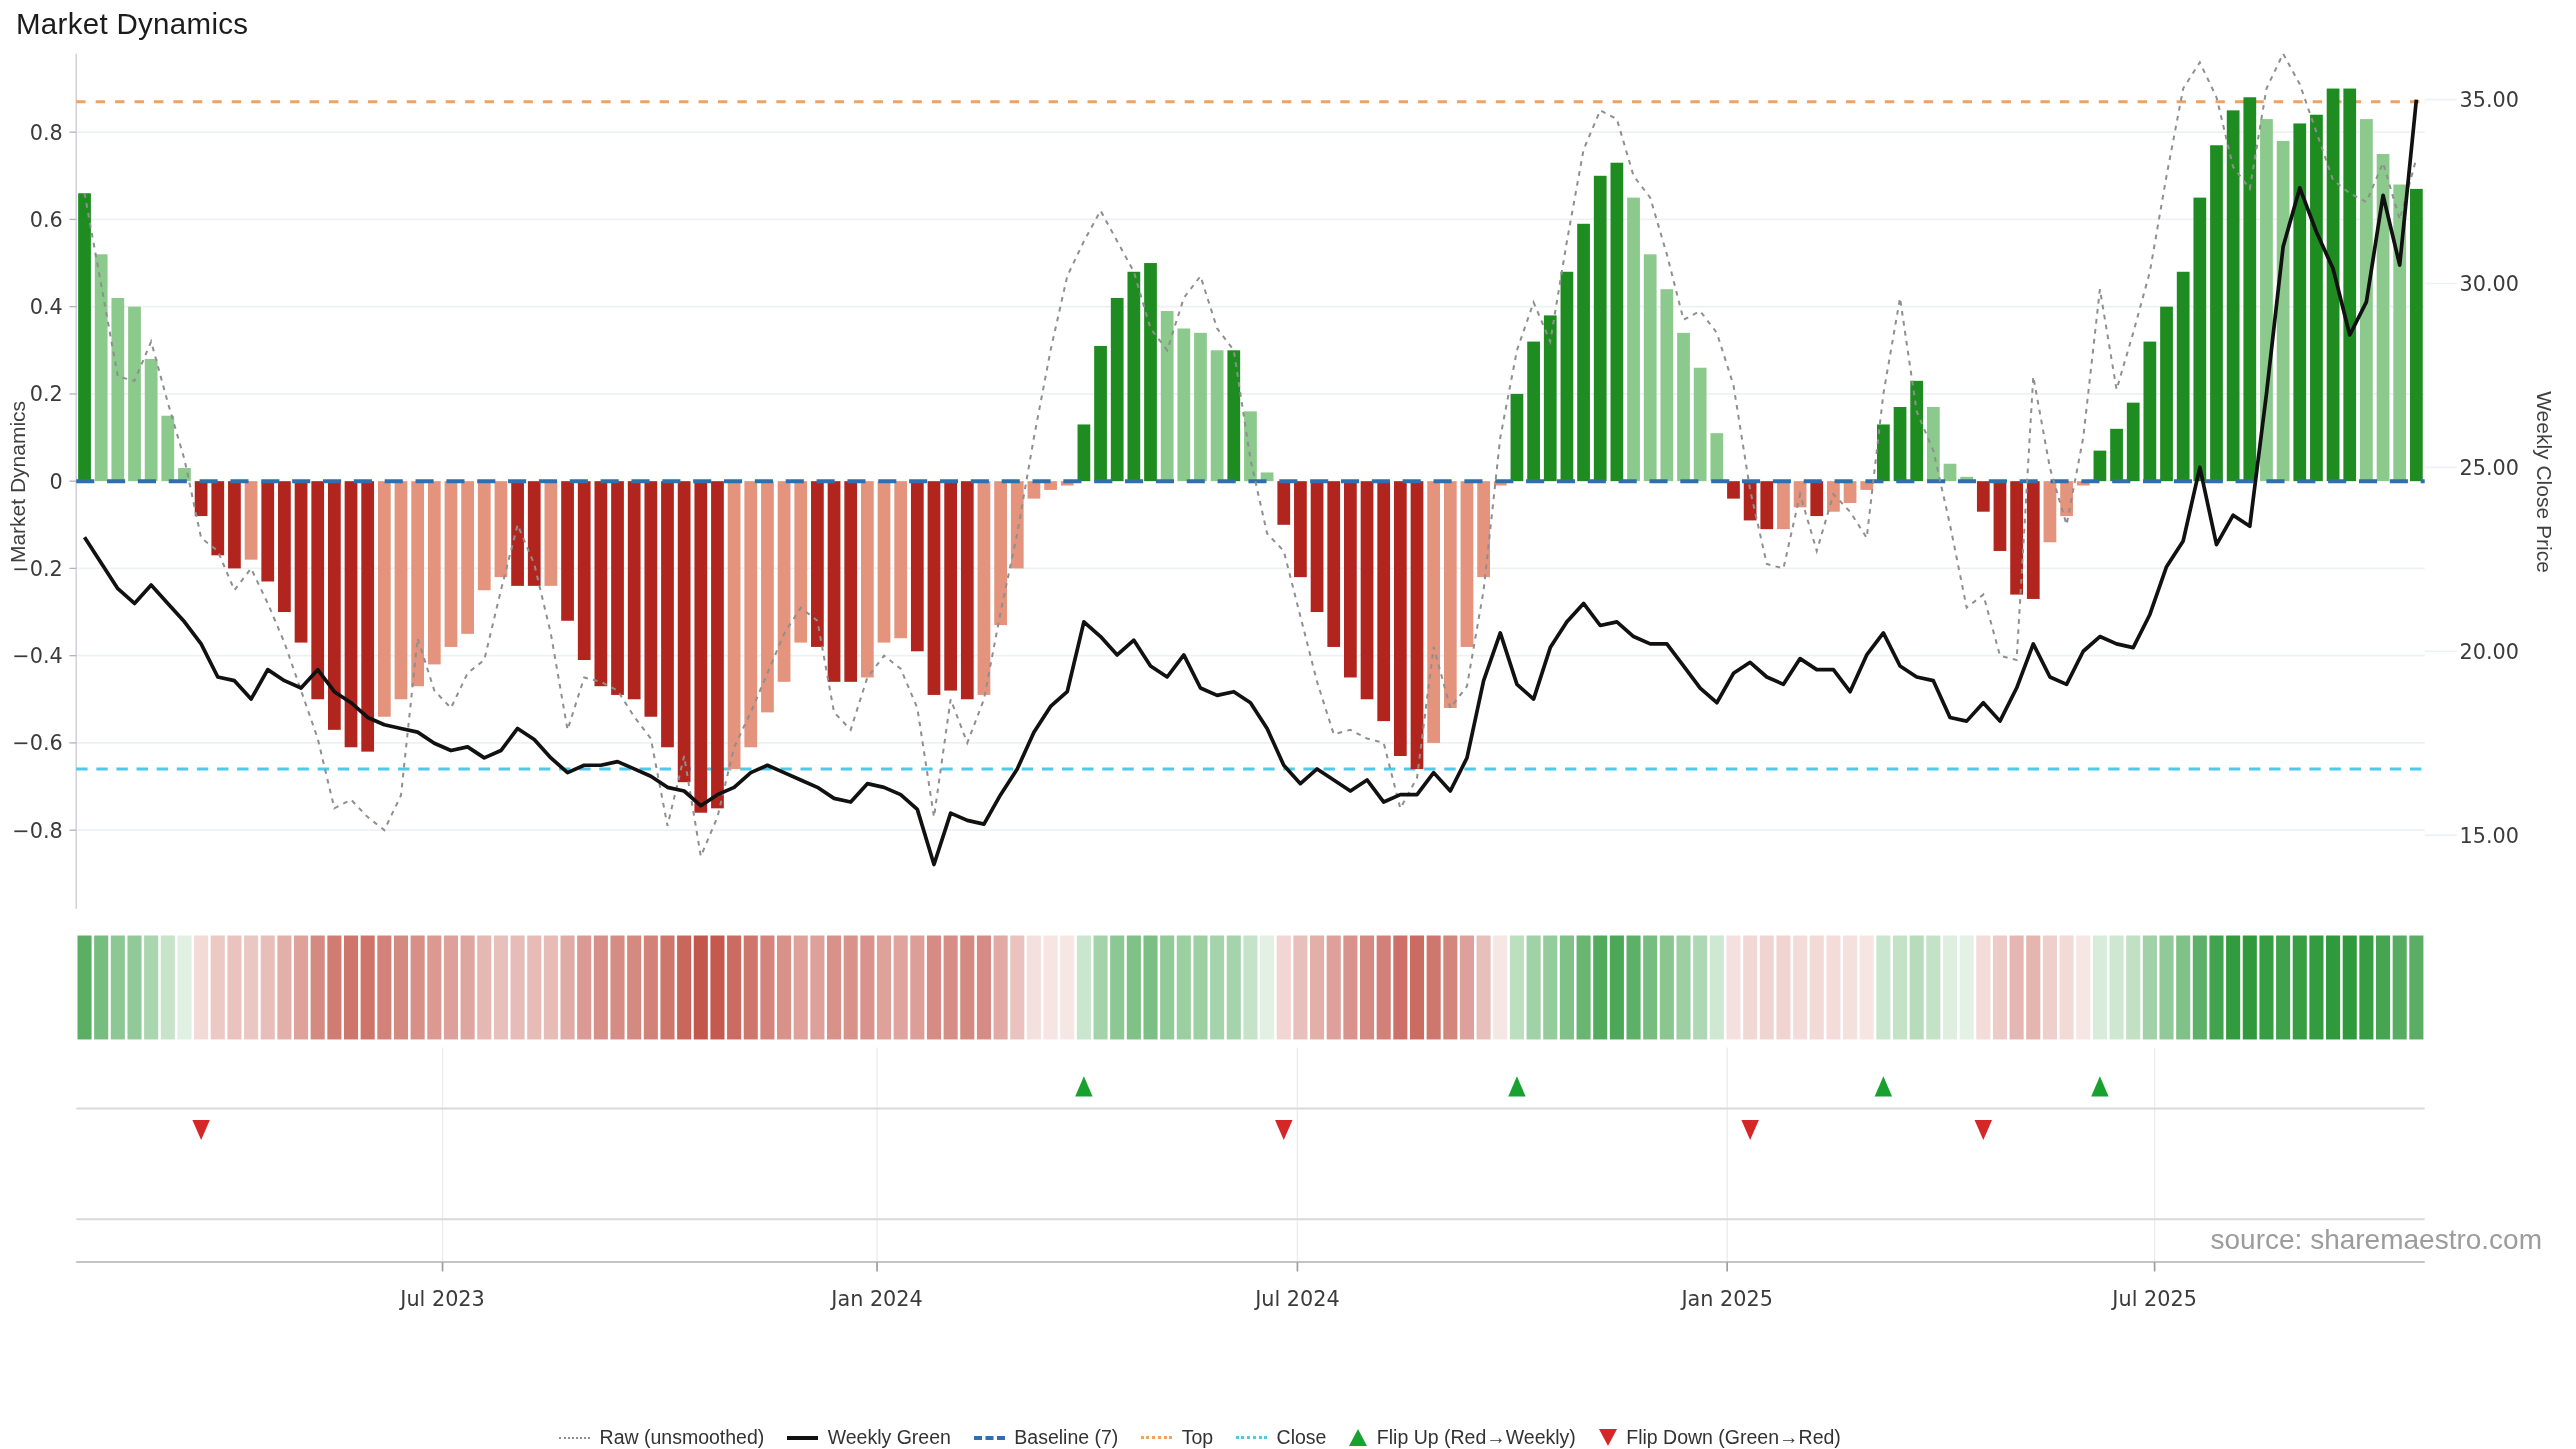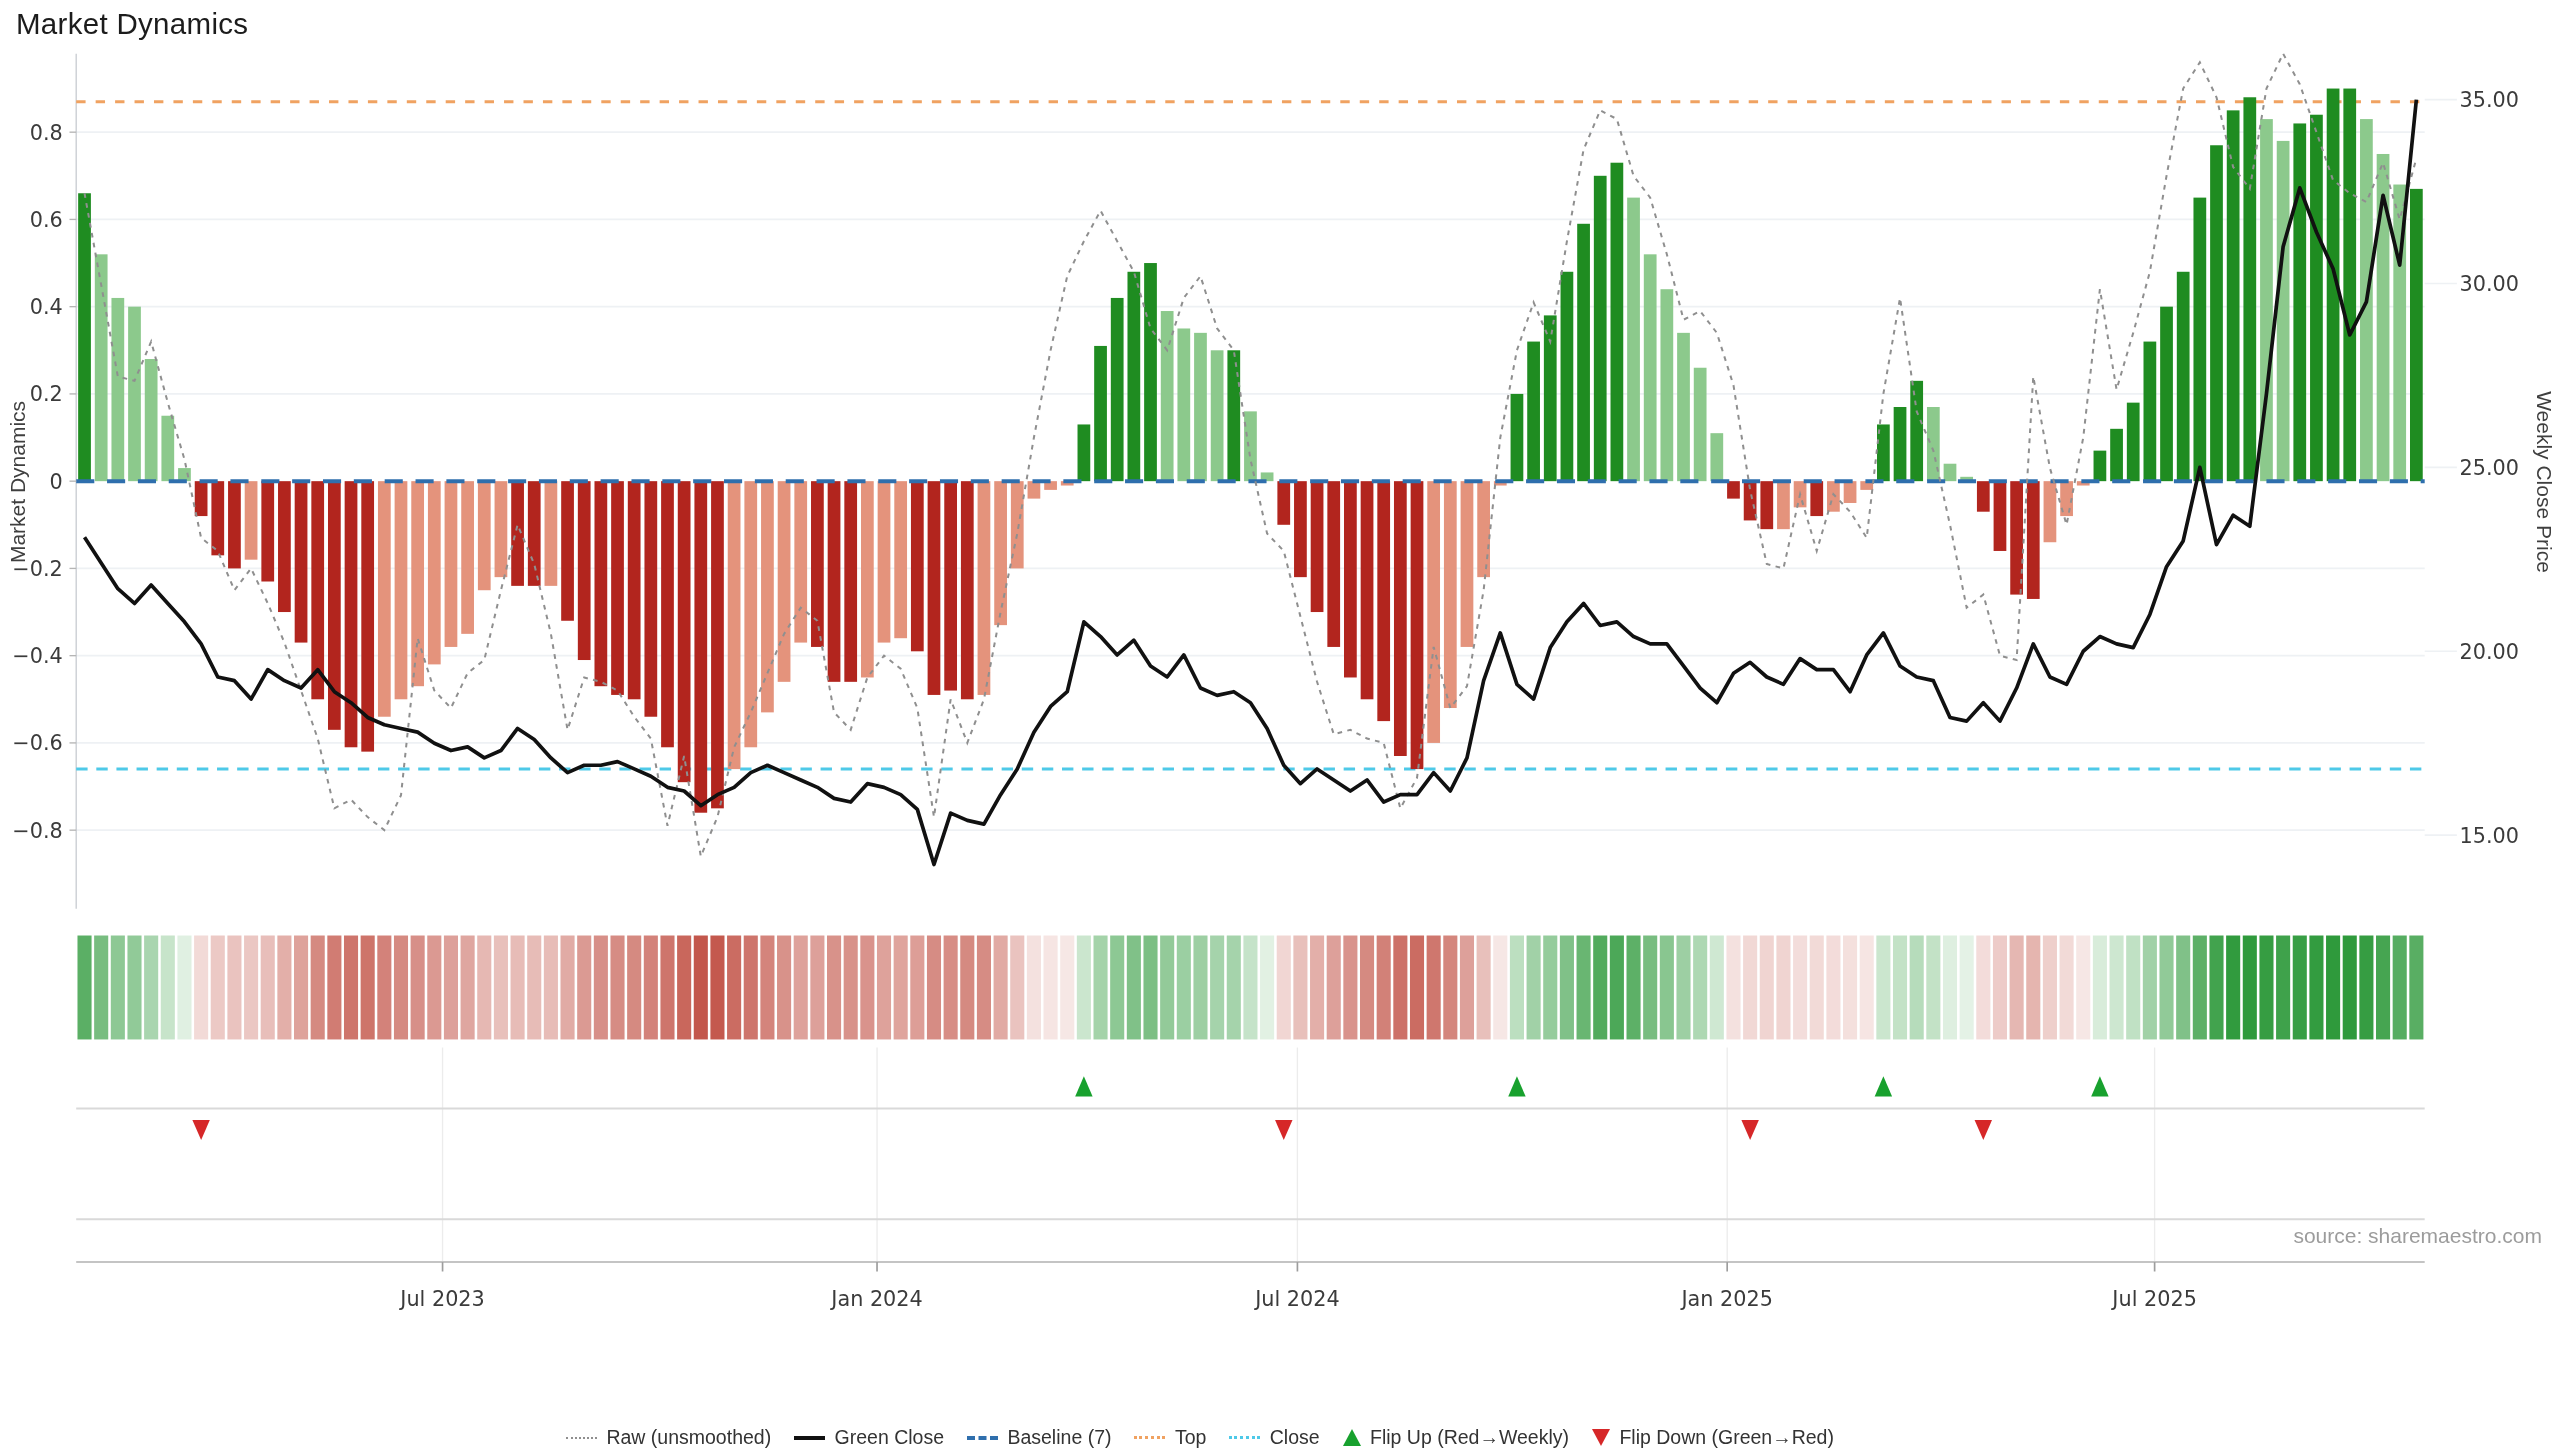--- a/index.html
+++ b/index.html
@@ -5,21 +5,21 @@
   html,body{margin:0;padding:0;background:#ffffff;}
   body{width:2576px;height:1449px;overflow:hidden;position:relative;
        font-family:"Liberation Sans",sans-serif;-webkit-font-smoothing:antialiased;}
   .chart-title{position:absolute;left:16px;top:6.7px;font-size:29.5px;font-weight:500;
        color:#1c1c1c;letter-spacing:0.3px;}
   .y-label-left{position:absolute;left:-150px;top:470px;width:335px;text-align:center;
        transform:rotate(-90deg);font-size:21px;color:#3f3f3f;}
   .y-label-right{position:absolute;left:2376px;top:470px;width:335px;text-align:center;
        transform:rotate(90deg);font-size:21px;color:#3f3f3f;}
   .source-note{position:absolute;left:2113px;top:1224px;width:429px;text-align:right;
-       font-size:21px;color:#9c9c9c;}
+       font-size:28px;color:#9c9c9c;}
   svg{position:absolute;left:0;top:0;}
   .legend{position:absolute;left:0;top:1426px;width:2400px;display:flex;
        justify-content:center;align-items:center;gap:23px;font-size:19.5px;color:#333;}
   .legend-item{display:flex;align-items:center;gap:9.4px;}
   .sw-line{width:31px;height:0;}
   .sw-raw{border-top:2.7px dotted #8f8f8f;}
   .sw-close{border-top:4.7px solid #111;}
   .sw-base{border-top:4px dashed #2f6fad;}
   .sw-top{border-top:3.4px dotted #f0a261;}
   .sw-bottom{border-top:3.4px dotted #4ec9e8;}
@@ -412,21 +412,21 @@
 
 <div class="source-note">source: sharemaestro.com</div>
 
 <div class="legend">
   <div class="legend-item">
     <span class="sw-line sw-raw"></span>
     <span>Raw (unsmoothed)</span>
   </div>
   <div class="legend-item">
     <span class="sw-line sw-close"></span>
-    <span>Green Close</span>
+    <span>Weekly Green</span>
   </div>
   <div class="legend-item">
     <span class="sw-line sw-base"></span>
     <span>Baseline (7)</span>
   </div>
   <div class="legend-item">
     <span class="sw-line sw-top"></span>
     <span>Top</span>
   </div>
   <div class="legend-item">

